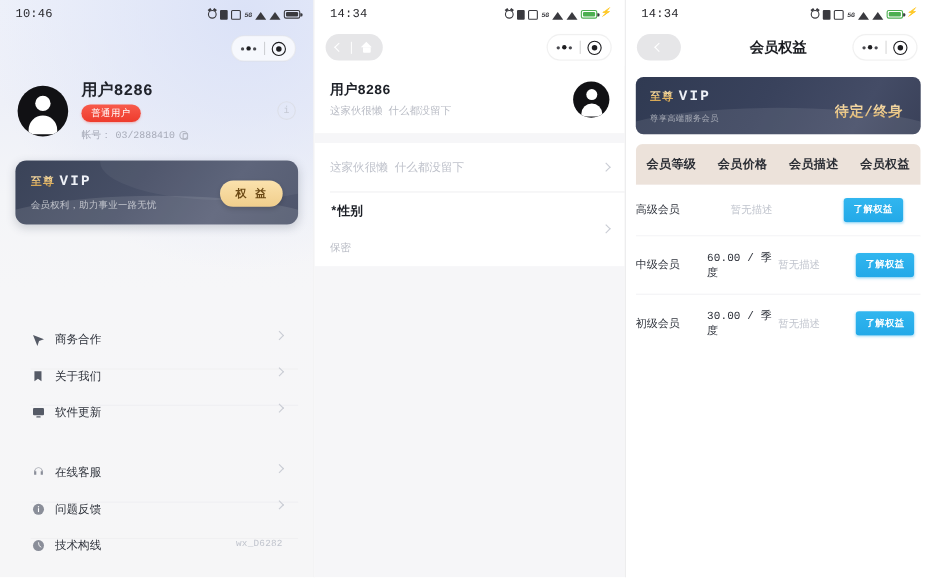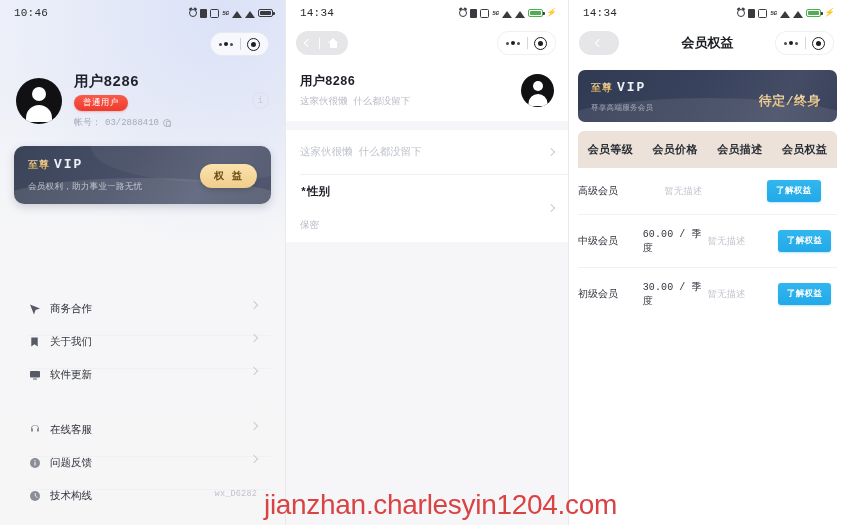--- a/index.html
+++ b/index.html
@@ -531,14 +531,13 @@
           <div class="c-price">30.00 / 季度</div>
           <div class="c-desc">暂无描述</div>
           <div class="c-btn-wrap">
             <span class="c-btn">了解权益</span>
           </div>
         </div>
       </div>
     </div>
   </div>
 
-  <div class="watermark">jianzhan.charlesyin1204.com</div>
 </div>
 
 </body></html>

